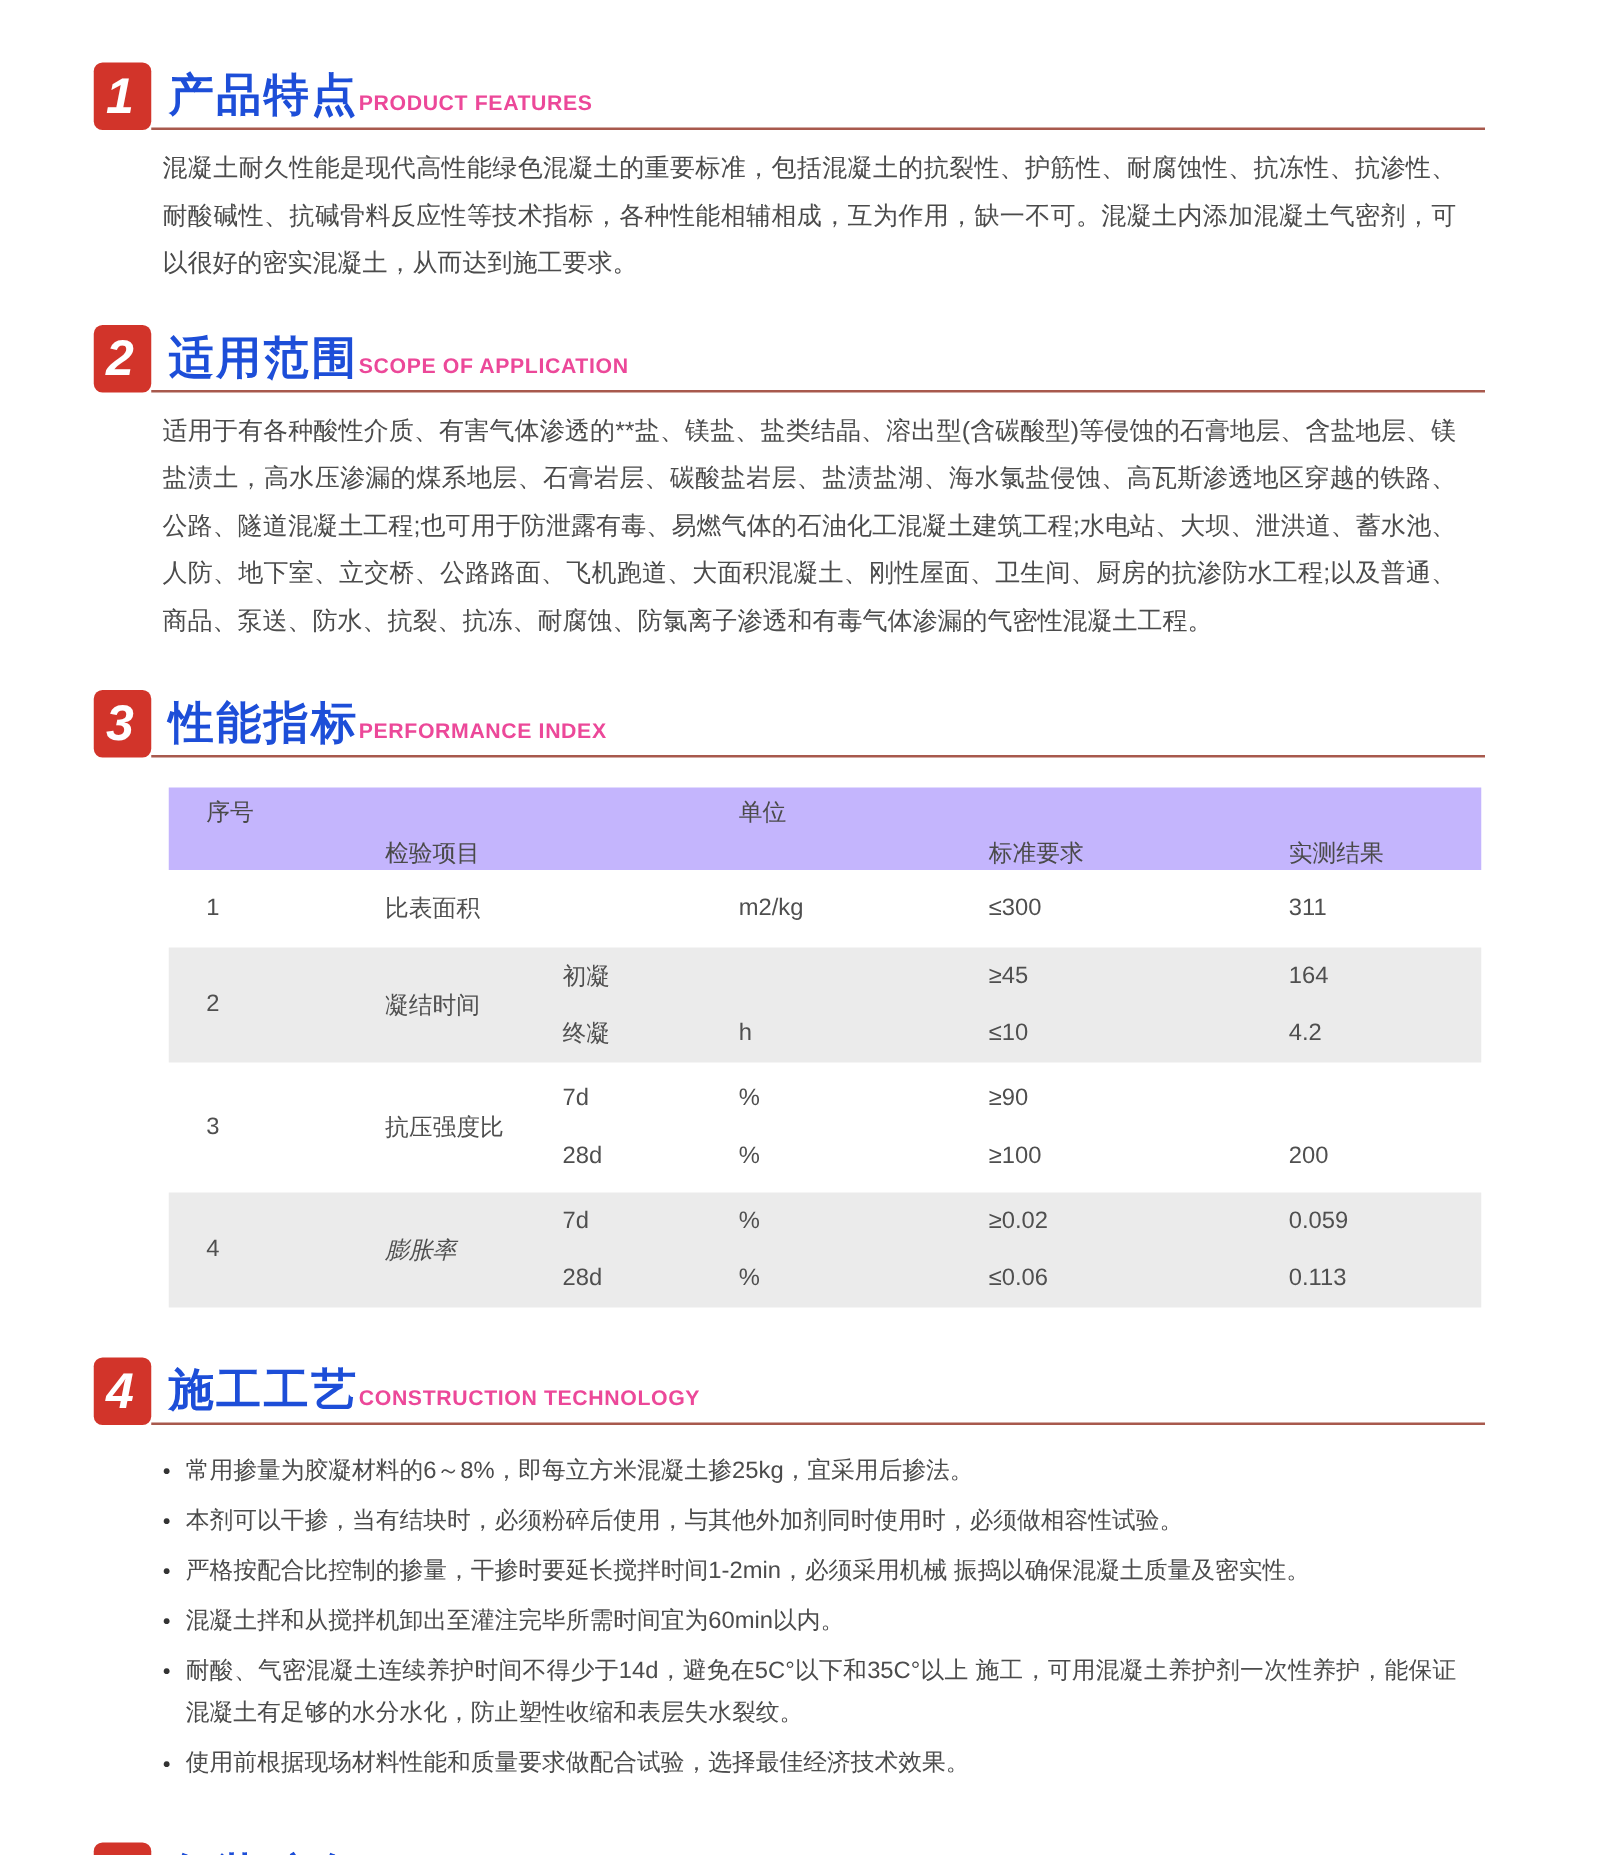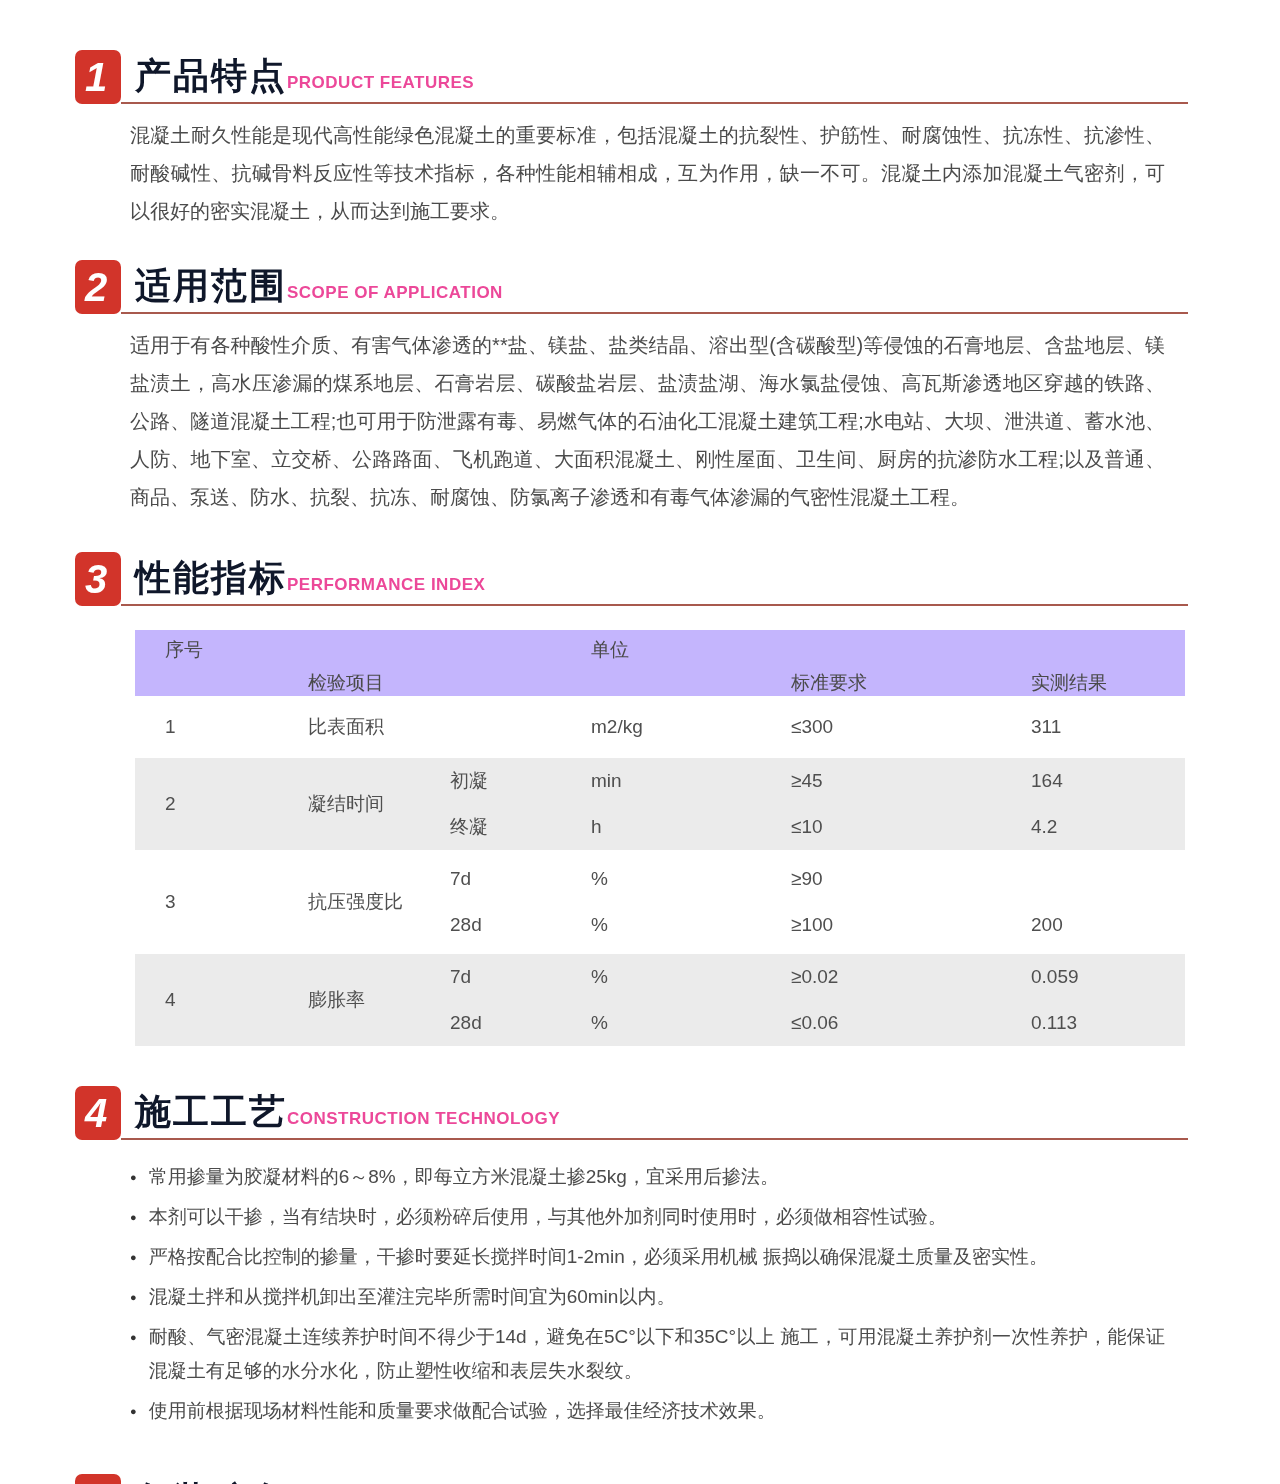--- a/index.html
+++ b/index.html
@@ -17,21 +17,21 @@
     flex:0 0 auto;width:46px;height:54px;background:#d2342a;color:#ffffff;
     font-size:40px;font-weight:bold;font-style:italic;
     display:flex;align-items:center;justify-content:center;
     border-radius:7px;padding-right:4px;box-sizing:border-box;
   }
   .title-line{
     flex:1;display:flex;align-items:baseline;
     border-bottom:2px solid #a8594d;
     padding:0 0 4px 14px;min-height:48px;box-sizing:border-box;
   }
-  .title-zh{font-size:36px;font-weight:700;color:#0f172a;letter-spacing:2px;line-height:44px;}
+  .title-zh{font-size:36px;font-weight:700;color:#1d4ed8;letter-spacing:2px;line-height:44px;}
   .title-en{font-size:17px;font-weight:700;color:#ec4899;letter-spacing:0.5px;}
 
   
   .para{
     margin:12px 0 0 55px;width:1035px;
     font-size:20px;line-height:38px;color:#4b4b4b;
     text-align:justify;
   }
   .mt-sec2{margin-top:30px;}
   .mt-sec3{margin-top:36px;}
@@ -111,42 +111,41 @@
             <div class="pcell c-item" style="grid-area: 1 / 2 / span 1;">比表面积</div>
             <div class="pcell c-sub" style="grid-area: 1 / 3 / span 1;"></div>
             <div class="pcell c-unit" style="grid-area: 1 / 4 / span 1;">m2/kg</div>
             <div class="pcell c-standard" style="grid-area: 1 / 5 / span 1;">≤300</div>
             <div class="pcell c-result" style="grid-area: 1 / 6 / span 1;">311</div>
           </div>
           <div class="prow shaded" style="grid-template-rows: repeat(2, 46px);">
             <div class="pcell c-no" style="grid-area: 1 / 1 / span 2;">2</div>
             <div class="pcell c-item" style="grid-area: 1 / 2 / span 2;">凝结时间</div>
             <div class="pcell c-sub" style="grid-area: 1 / 3 / span 1;">初凝</div>
-            <div class="pcell c-unit" style="grid-area: 1 / 4 / span 1;">min</div>
             <div class="pcell c-standard" style="grid-area: 1 / 5 / span 1;">≥45</div>
             <div class="pcell c-result" style="grid-area: 1 / 6 / span 1;">164</div>
             <div class="pcell c-sub" style="grid-area: 2 / 3 / span 1;">终凝</div>
             <div class="pcell c-unit" style="grid-area: 2 / 4 / span 1;">h</div>
             <div class="pcell c-standard" style="grid-area: 2 / 5 / span 1;">≤10</div>
             <div class="pcell c-result" style="grid-area: 2 / 6 / span 1;">4.2</div>
           </div>
           <div class="prow" style="grid-template-rows: repeat(2, 46px);">
             <div class="pcell c-no" style="grid-area: 1 / 1 / span 2;">3</div>
             <div class="pcell c-item" style="grid-area: 1 / 2 / span 2;">抗压强度比</div>
             <div class="pcell c-sub" style="grid-area: 1 / 3 / span 1;">7d</div>
             <div class="pcell c-unit" style="grid-area: 1 / 4 / span 1;">%</div>
             <div class="pcell c-standard" style="grid-area: 1 / 5 / span 1;">≥90</div>
             <div class="pcell c-sub" style="grid-area: 2 / 3 / span 1;">28d</div>
             <div class="pcell c-unit" style="grid-area: 2 / 4 / span 1;">%</div>
             <div class="pcell c-standard" style="grid-area: 2 / 5 / span 1;">≥100</div>
             <div class="pcell c-result" style="grid-area: 2 / 6 / span 1;">200</div>
           </div>
           <div class="prow shaded" style="grid-template-rows: repeat(2, 46px);">
             <div class="pcell c-no" style="grid-area: 1 / 1 / span 2;">4</div>
-            <div class="pcell c-item" style="grid-area: 1 / 2 / span 2;">膨胀率</div>
+            <div class="pcell c-item" style="grid-area: 1 / 2 / span 2; font-style: italic;">膨胀率</div>
             <div class="pcell c-sub" style="grid-area: 1 / 3 / span 1;">7d</div>
             <div class="pcell c-unit" style="grid-area: 1 / 4 / span 1;">%</div>
             <div class="pcell c-standard" style="grid-area: 1 / 5 / span 1;">≥0.02</div>
             <div class="pcell c-result" style="grid-area: 1 / 6 / span 1;">0.059</div>
             <div class="pcell c-sub" style="grid-area: 2 / 3 / span 1;">28d</div>
             <div class="pcell c-unit" style="grid-area: 2 / 4 / span 1;">%</div>
             <div class="pcell c-standard" style="grid-area: 2 / 5 / span 1;">≤0.06</div>
             <div class="pcell c-result" style="grid-area: 2 / 6 / span 1;">0.113</div>
           </div>
         </div>

